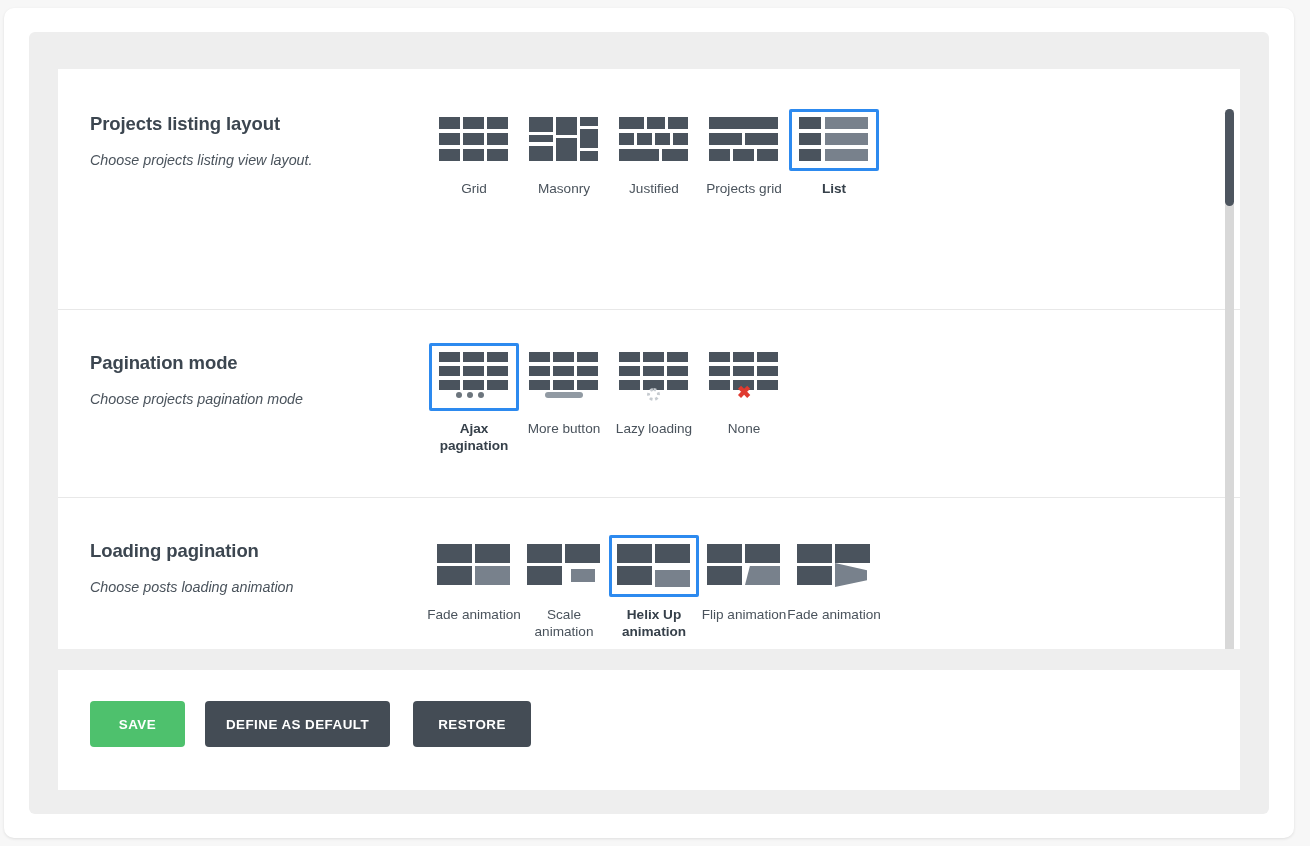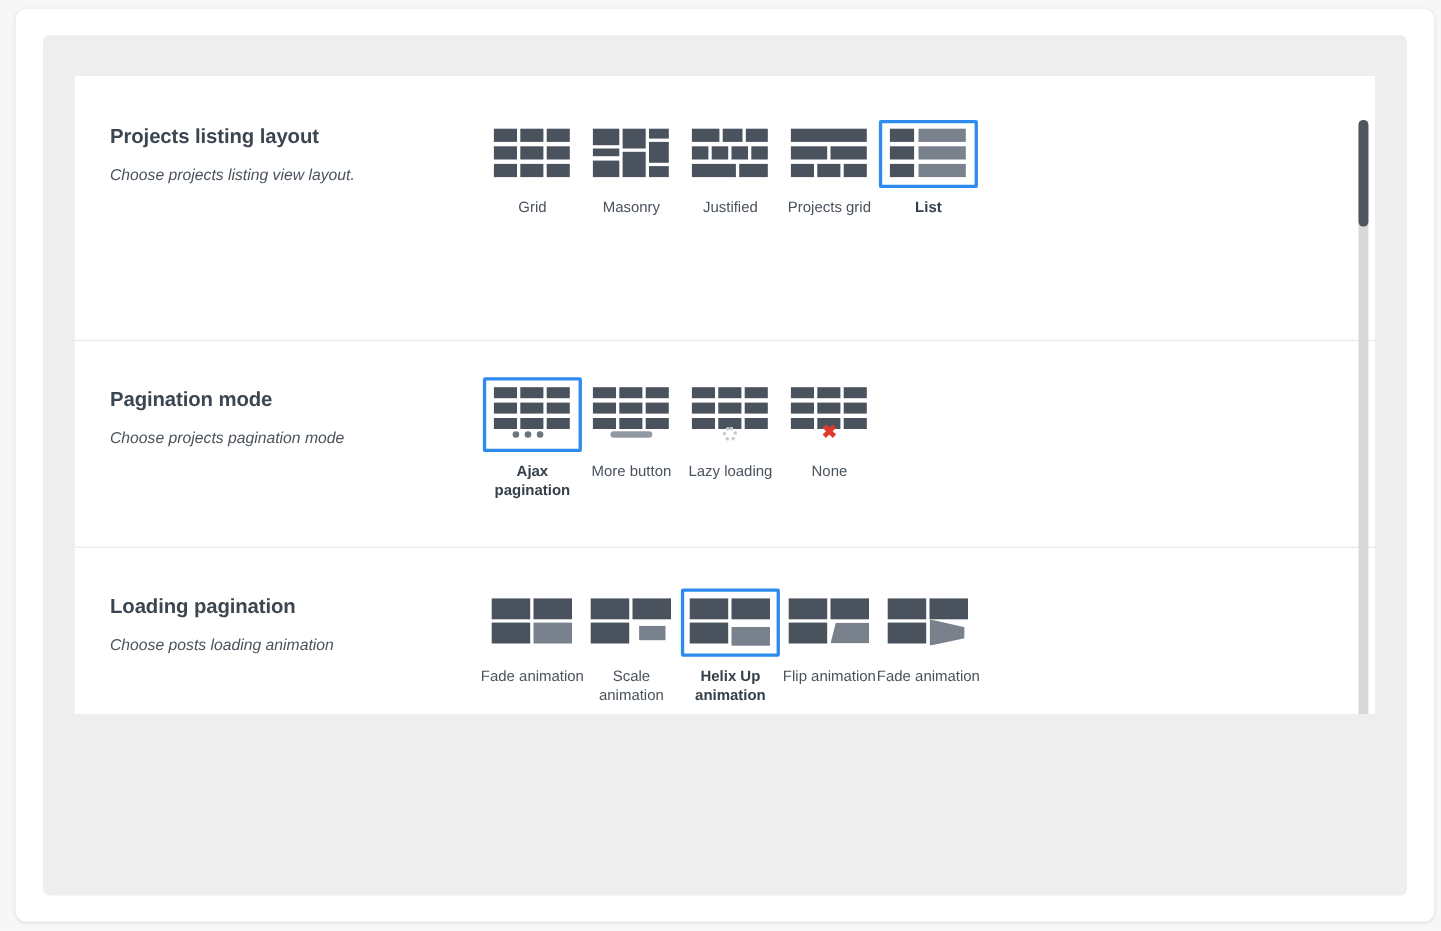--- a/index.html
+++ b/index.html
@@ -7,21 +7,21 @@
   html, body {
     width: 1310px;
     height: 846px;
     background: #f7f7f7;
     font-family: "Liberation Sans", sans-serif;
     overflow: hidden;
   }
 
   .page-wrap {
     position: absolute;
-    left: 14px; top: 8px;
+    left: 4px; top: 8px;
     width: 1290px; height: 830px;
     background: #ffffff;
     border-radius: 10px;
     box-shadow: 0 1px 3px rgba(0,0,0,0.10);
   }
 
   .panel {
     position: absolute;
     left: 25px; top: 24px;
     width: 1240px; height: 782px;
@@ -424,15 +424,20 @@
           </div>
 
 
         </div>
       </div>
 
       <div class="scroll-track"></div>
       <div class="scroll-thumb"></div>
     </div>
 
+    <div class="footer-card">
+      <button class="btn btn-save">SAVE</button>
+      <button class="btn btn-default">DEFINE AS DEFAULT</button>
+      <button class="btn btn-restore">RESTORE</button>
+    </div>
 
   </div>
 </div>
 
 </body></html>

